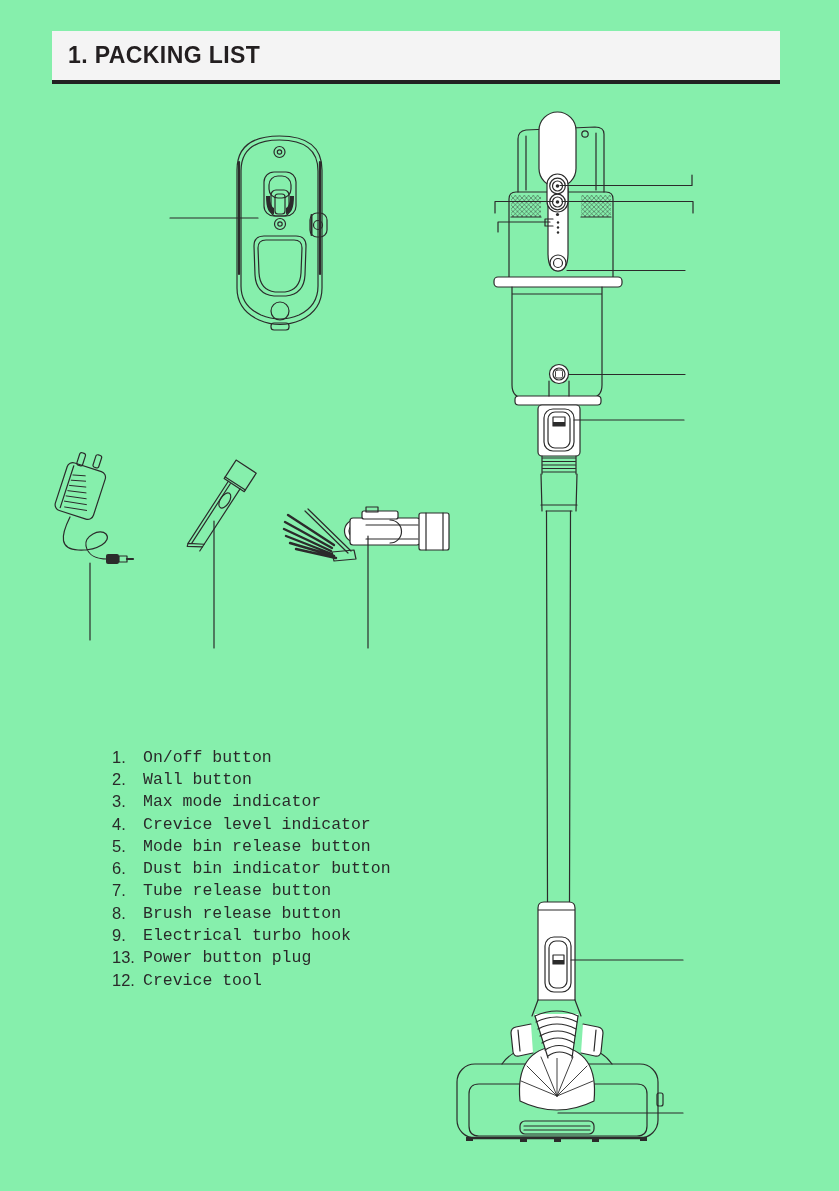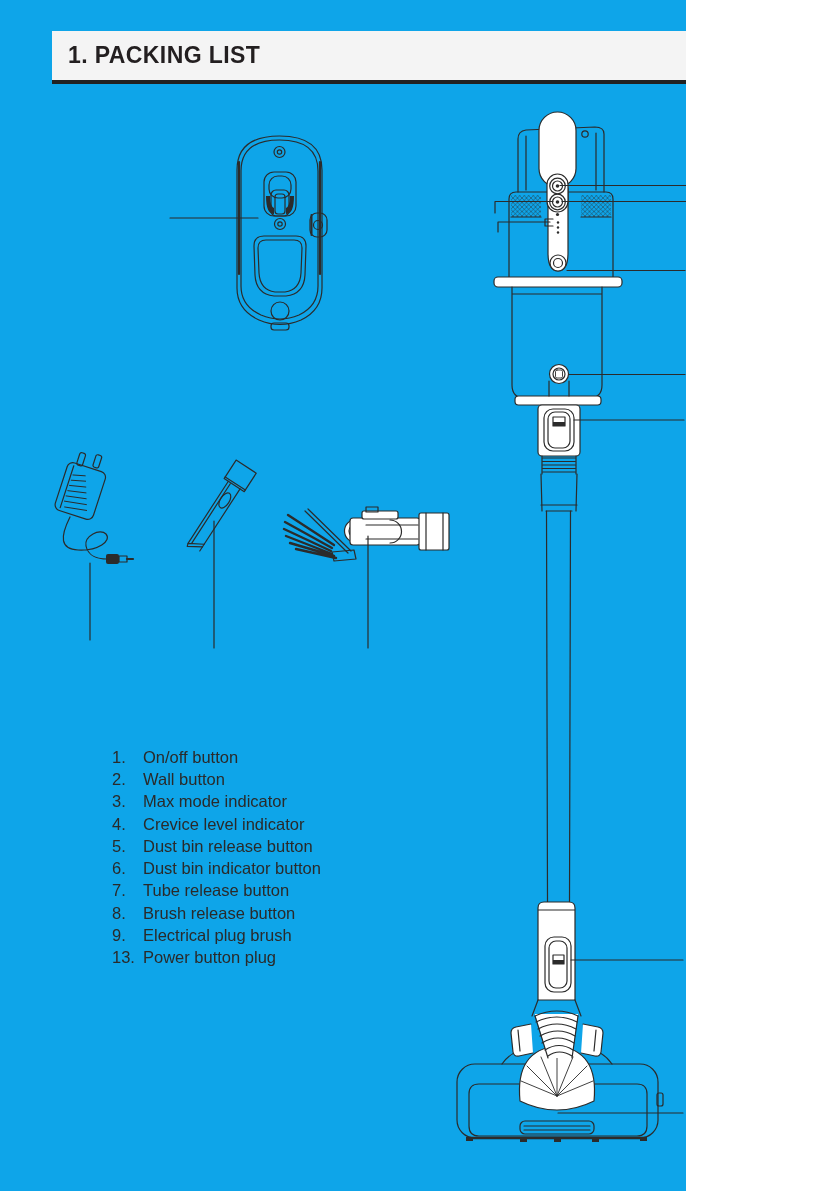--- a/index.html
+++ b/index.html
@@ -1,19 +1,19 @@
 <!DOCTYPE html>
 <html><head>
 <meta charset="utf-8">
 <style>
   html,body{margin:0;padding:0;background:#ffffff;}
   .page{
     position:relative;
-    width:686px;height:1191px;
-    background:#0ea5e9;
+    width:839px;height:1191px;
+    background:#86efac;
     font-family:"Liberation Sans", sans-serif;
     overflow:hidden;
   }
   .header-band{
     position:absolute;left:52px;top:31px;width:728px;height:49px;
     background:#f4f4f4;
     border-bottom:4px solid #222222;
     display:flex;align-items:center;
   }
   .header-band h1{
@@ -25,21 +25,21 @@
   svg.art *{vector-effect:non-scaling-stroke;}
   .packing-list{
     position:absolute;left:112px;top:746px;width:300px;
     list-style:none;margin:0;padding:0;
     color:#2a2a2a;font-size:16.5px;
   }
   .packing-list li{
     display:flex;height:22.3px;align-items:center;
   }
   .packing-list .num{display:inline-block;width:31px;flex:0 0 31px;}
-  .packing-list .label{display:inline-block;}
+  .packing-list .label{display:inline-block;font-family:Liberation Mono, monospace;}
 </style>
 </head>
 <body>
 
 <div class="page">
 
   <div class="header-band">
     <h1>1. PACKING LIST</h1>
   </div>
 
@@ -235,37 +235,41 @@
     <li>
         <span class="num">3.</span>
         <span class="label">Max mode indicator</span>
       </li>
     <li>
         <span class="num">4.</span>
         <span class="label">Crevice level indicator</span>
       </li>
     <li>
         <span class="num">5.</span>
-        <span class="label">Dust bin release button</span>
+        <span class="label">Mode bin release button</span>
       </li>
     <li>
         <span class="num">6.</span>
         <span class="label">Dust bin indicator button</span>
       </li>
     <li>
         <span class="num">7.</span>
         <span class="label">Tube release button</span>
       </li>
     <li>
         <span class="num">8.</span>
         <span class="label">Brush release button</span>
       </li>
     <li>
         <span class="num">9.</span>
-        <span class="label">Electrical plug brush</span>
+        <span class="label">Electrical turbo hook</span>
       </li>
     <li>
         <span class="num">13.</span>
         <span class="label">Power button plug</span>
       </li>
+    <li>
+        <span class="num">12.</span>
+        <span class="label">Crevice tool</span>
+      </li>
   </ol>
 
 </div>
 
 </body></html>

